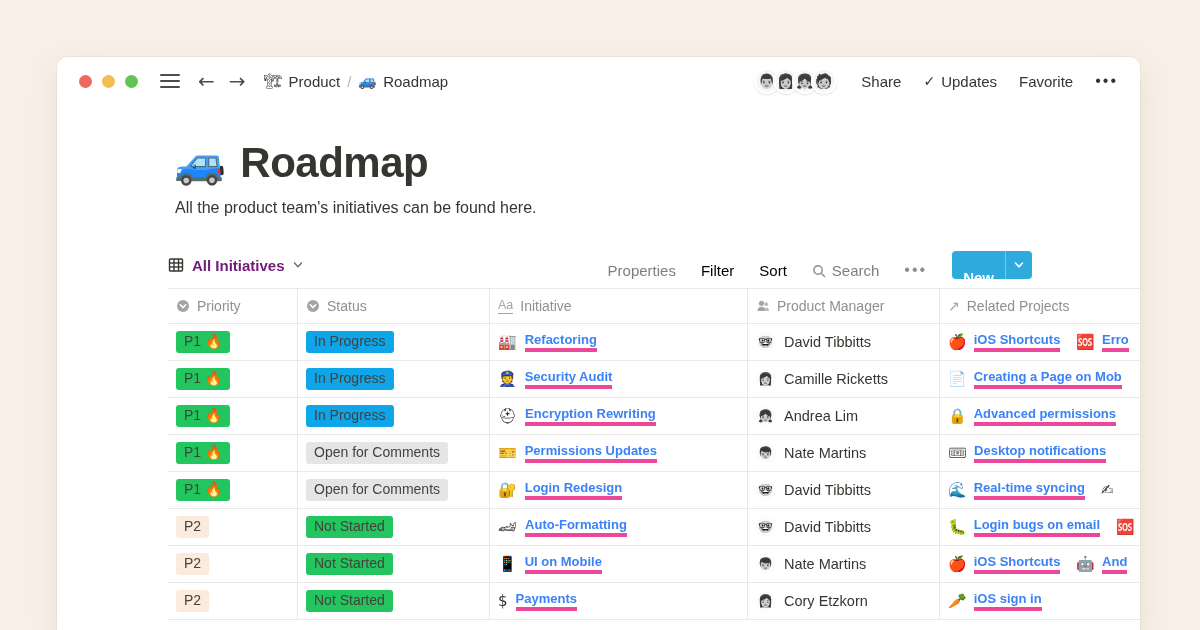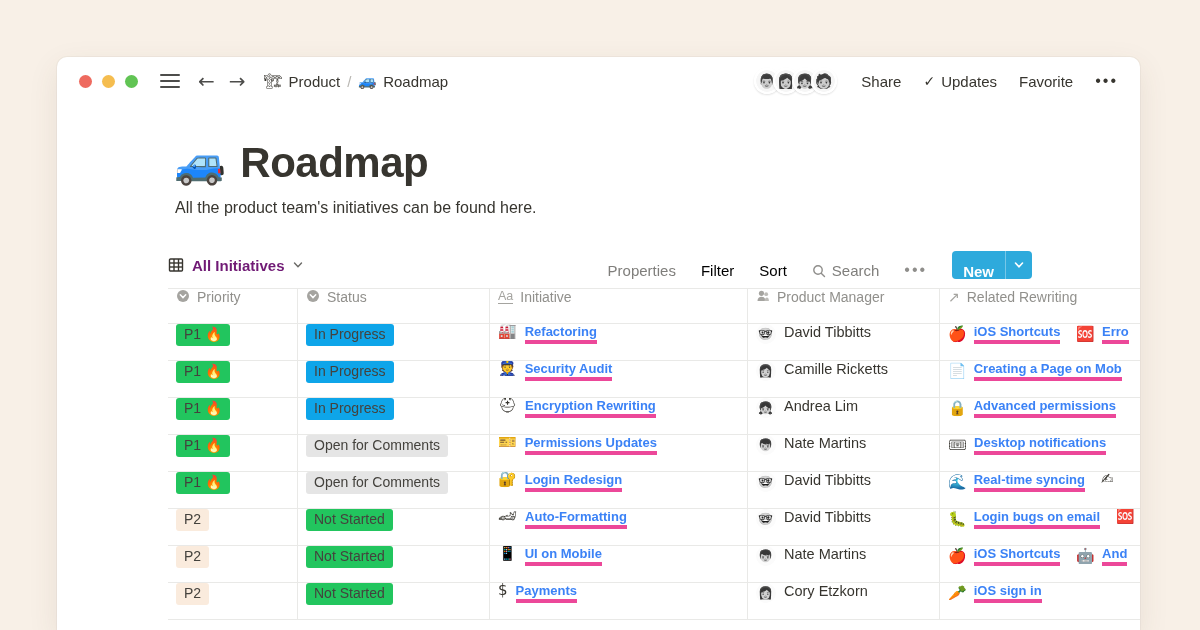--- a/index.html
+++ b/index.html
@@ -46,29 +46,29 @@
   .page-title { font-size:42px; font-weight:700; letter-spacing:-0.5px; color:#37352f; }
   .subtitle { margin-top:12px; padding-left:7px; font-size:16px; color:#37352f; }
   
   .viewbar { margin-top:30px; height:36px; display:flex; align-items:center; justify-content:space-between; padding-right:108px; }
   .view-left { display:flex; align-items:center; gap:8px; cursor:pointer; }
   .view-name { font-size:15px; font-weight:700; color:#701a75; }
   .toolbar { display:flex; align-items:flex-end; gap:25px; }
   .tb-item { font-size:15px; color:#7f7e7b; cursor:pointer; display:flex; align-items:center; gap:6px; }
   .tb-item.blue { color:#000000; }
   .newbtn { display:flex; align-items:stretch; background:#2eaadc; border-radius:4px; overflow:hidden; cursor:pointer; height:28px; }
-  .newbtn .lbl { color:#fff; font-size:15px; font-weight:700; padding:12px 11px 0 11px; }
+  .newbtn .lbl { color:#fff; font-size:15px; font-weight:700; padding:18px 11px 0 11px; }
   .newbtn .split { width:1px; background:rgba(255,255,255,0.35); }
   .newbtn .chev { display:flex; align-items:center; padding:0 8px; }
   
   .table { margin-top:5px; width:1072px; }
   .thead, .trow { display:flex; }
   .thead { border-top:1px solid #e9e9e7; border-bottom:1px solid #e9e9e7; height:36px; }
   .trow { border-bottom:1px solid #e9e9e7; height:37px; }
-  .cell { display:flex; align-items:flex-start; padding:0 8px; border-right:1px solid #e9e9e7; overflow:hidden; white-space:nowrap; flex-shrink:0; gap:8px; }
+  .cell { display:flex; align-items:center; padding:0 8px; border-right:1px solid #e9e9e7; overflow:hidden; white-space:nowrap; flex-shrink:0; gap:8px; }
   .c1 { width:130px; } .c2 { width:192px; } .c3 { width:258px; } .c4 { width:192px; } .c5 { width:300px; border-right:none; }
   .hcell { color:#91908c; font-size:14px; gap:7px; cursor:pointer; }
   .hicon { display:flex; align-items:center; color:#a5a4a0; }
   .aa-icon { font-size:12.5px; color:#a5a4a0; border-bottom:1.5px solid #a5a4a0; line-height:1.15; }
   .arrow-ne { font-size:14px; color:#a5a4a0; font-family:"DejaVu Sans",sans-serif; }
   .tag { font-size:14px; padding:2px 8px; border-radius:3px; color:#44423d; line-height:1.25; }
   .tag-red    { background:#22c55e; }
   .tag-peach  { background:#faebdd; }
   .tag-yellow { background:#0ea5e9; }
   .tag-blue   { background:#e5e5e5; }
@@ -204,21 +204,21 @@
                 <circle cx="5.5" cy="4.3" r="2.6" fill="#a5a4a0"></circle>
                 <path d="M1.5 12 C1.5 9.2 3.3 7.8 5.5 7.8 C7.7 7.8 9.5 9.2 9.5 12 Z" fill="#a5a4a0"></path>
                 <circle cx="10.2" cy="5.2" r="1.9" fill="#bdbcb8"></circle>
                 <path d="M8.4 11.9 C8.8 9.6 10 8.6 10.9 8.6 C12 8.6 12.9 9.8 12.9 11.9 Z" fill="#bdbcb8"></path>
               </svg>
           </span>
           <span>Product Manager</span>
         </div>
         <div class="cell hcell c5">
           <span class="arrow-ne">↗</span>
-          <span>Related Rewriting</span>
+          <span>Related Projects</span>
         </div>
       </div>
       <div id="tbody">
           <div class="trow">
             <div class="cell c1">
               <span class="tag tag-red">P1 🔥</span>
             </div>
             <div class="cell c2">
               <span class="tag tag-yellow">In Progress</span>
             </div>

